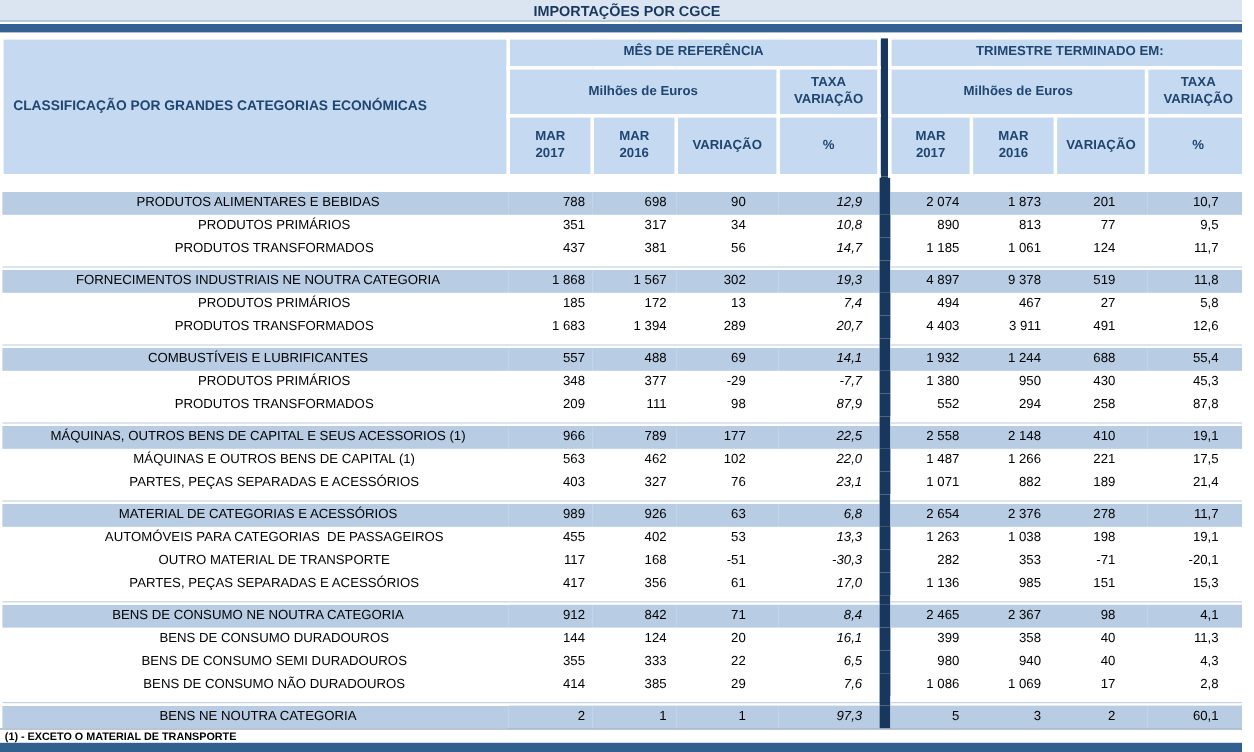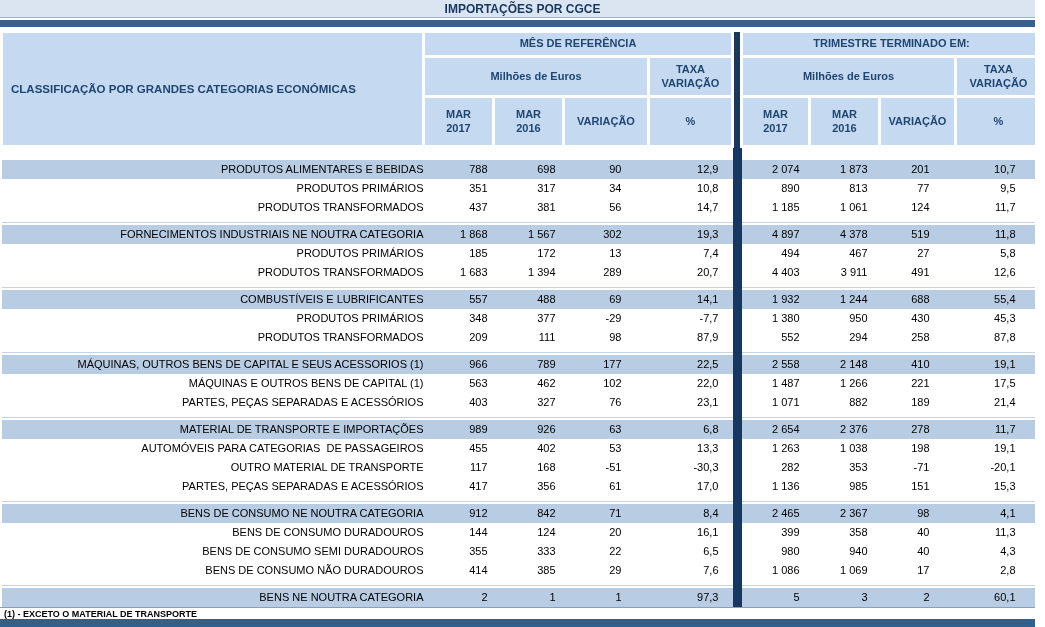--- a/index.html
+++ b/index.html
@@ -22,24 +22,24 @@
   thead .label-head{text-align:left;padding-left:8px;font-size:11.5px;}
   thead tr.r1{height:25px;} thead tr.r2{height:40px;} thead tr.r3{height:50px;}
   .th-col{white-space:pre-line;}
   th.vdiv,td.vdiv{background:var(--divider);border:0;padding:0;}
 
   tbody td{height:19px;vertical-align:middle;}
   .spacer-row td{height:13px;background:#fff;}
   .spacer-row td.vdiv{background:var(--divider);}
   .section-row td{background:var(--band-bg);}
   .section-row td.vdiv{background:var(--divider);}
-  td.label{text-align:right;padding-left:5px;white-space:pre;overflow:hidden;}
+  td.label{text-align:center;padding-left:5px;white-space:pre;overflow:hidden;}
   .sub-row td.label{padding-left:32px;}
   td.num{text-align:right;}
-  .c1{padding-right:6px;} .c2{padding-right:8px;} .c3{padding-right:27px;} .c4{padding-right:14px;}
+  .c1{padding-right:6px;} .c2{padding-right:8px;} .c3{padding-right:27px;} .c4{padding-right:14px;font-style:italic;}
   .c5{padding-right:10px;} .c6{padding-right:12px;} .c7{padding-right:26px;} .c8{padding-right:26px;}
   .gap-row td{height:8px;background:#fff;padding:0;}
   .gap-row td.vdiv{background:var(--divider);}
   .gapline{height:5px;border-bottom:1px solid var(--gap-line);}
 
   .footnote{width:1045px;height:12px;border-top:1px solid var(--rule);
     font-size:9px;color:var(--text);padding:1px 0 0 4px;line-height:10px;font-weight:bold;}
   .bottom-rule{width:1045px;height:9px;background:var(--bar-bottom);}
 </style>
 </head>
@@ -143,21 +143,21 @@
           </td>
         </tr>
         <tr class="section-row">
           <td class="label">FORNECIMENTOS INDUSTRIAIS NE NOUTRA CATEGORIA</td>
           <td class="num c1">1 868</td>
           <td class="num c2">1 567</td>
           <td class="num c3">302</td>
           <td class="num c4">19,3</td>
           <td class="vdiv"></td>
           <td class="num c5">4 897</td>
-          <td class="num c6">4 378</td>
+          <td class="num c6">9 378</td>
           <td class="num c7">519</td>
           <td class="num c8">11,8</td>
         </tr>
         <tr class="sub-row">
           <td class="label">PRODUTOS PRIMÁRIOS</td>
           <td class="num c1">185</td>
           <td class="num c2">172</td>
           <td class="num c3">13</td>
           <td class="num c4">7,4</td>
           <td class="vdiv"></td>
@@ -271,21 +271,21 @@
         <tr class="gap-row">
           <td colspan="5">
             <div class="gapline"></div>
           </td>
           <td class="vdiv"></td>
           <td colspan="4">
             <div class="gapline"></div>
           </td>
         </tr>
         <tr class="section-row">
-          <td class="label">MATERIAL DE TRANSPORTE E IMPORTAÇÕES</td>
+          <td class="label">MATERIAL DE CATEGORIAS E ACESSÓRIOS</td>
           <td class="num c1">989</td>
           <td class="num c2">926</td>
           <td class="num c3">63</td>
           <td class="num c4">6,8</td>
           <td class="vdiv"></td>
           <td class="num c5">2 654</td>
           <td class="num c6">2 376</td>
           <td class="num c7">278</td>
           <td class="num c8">11,7</td>
         </tr>

